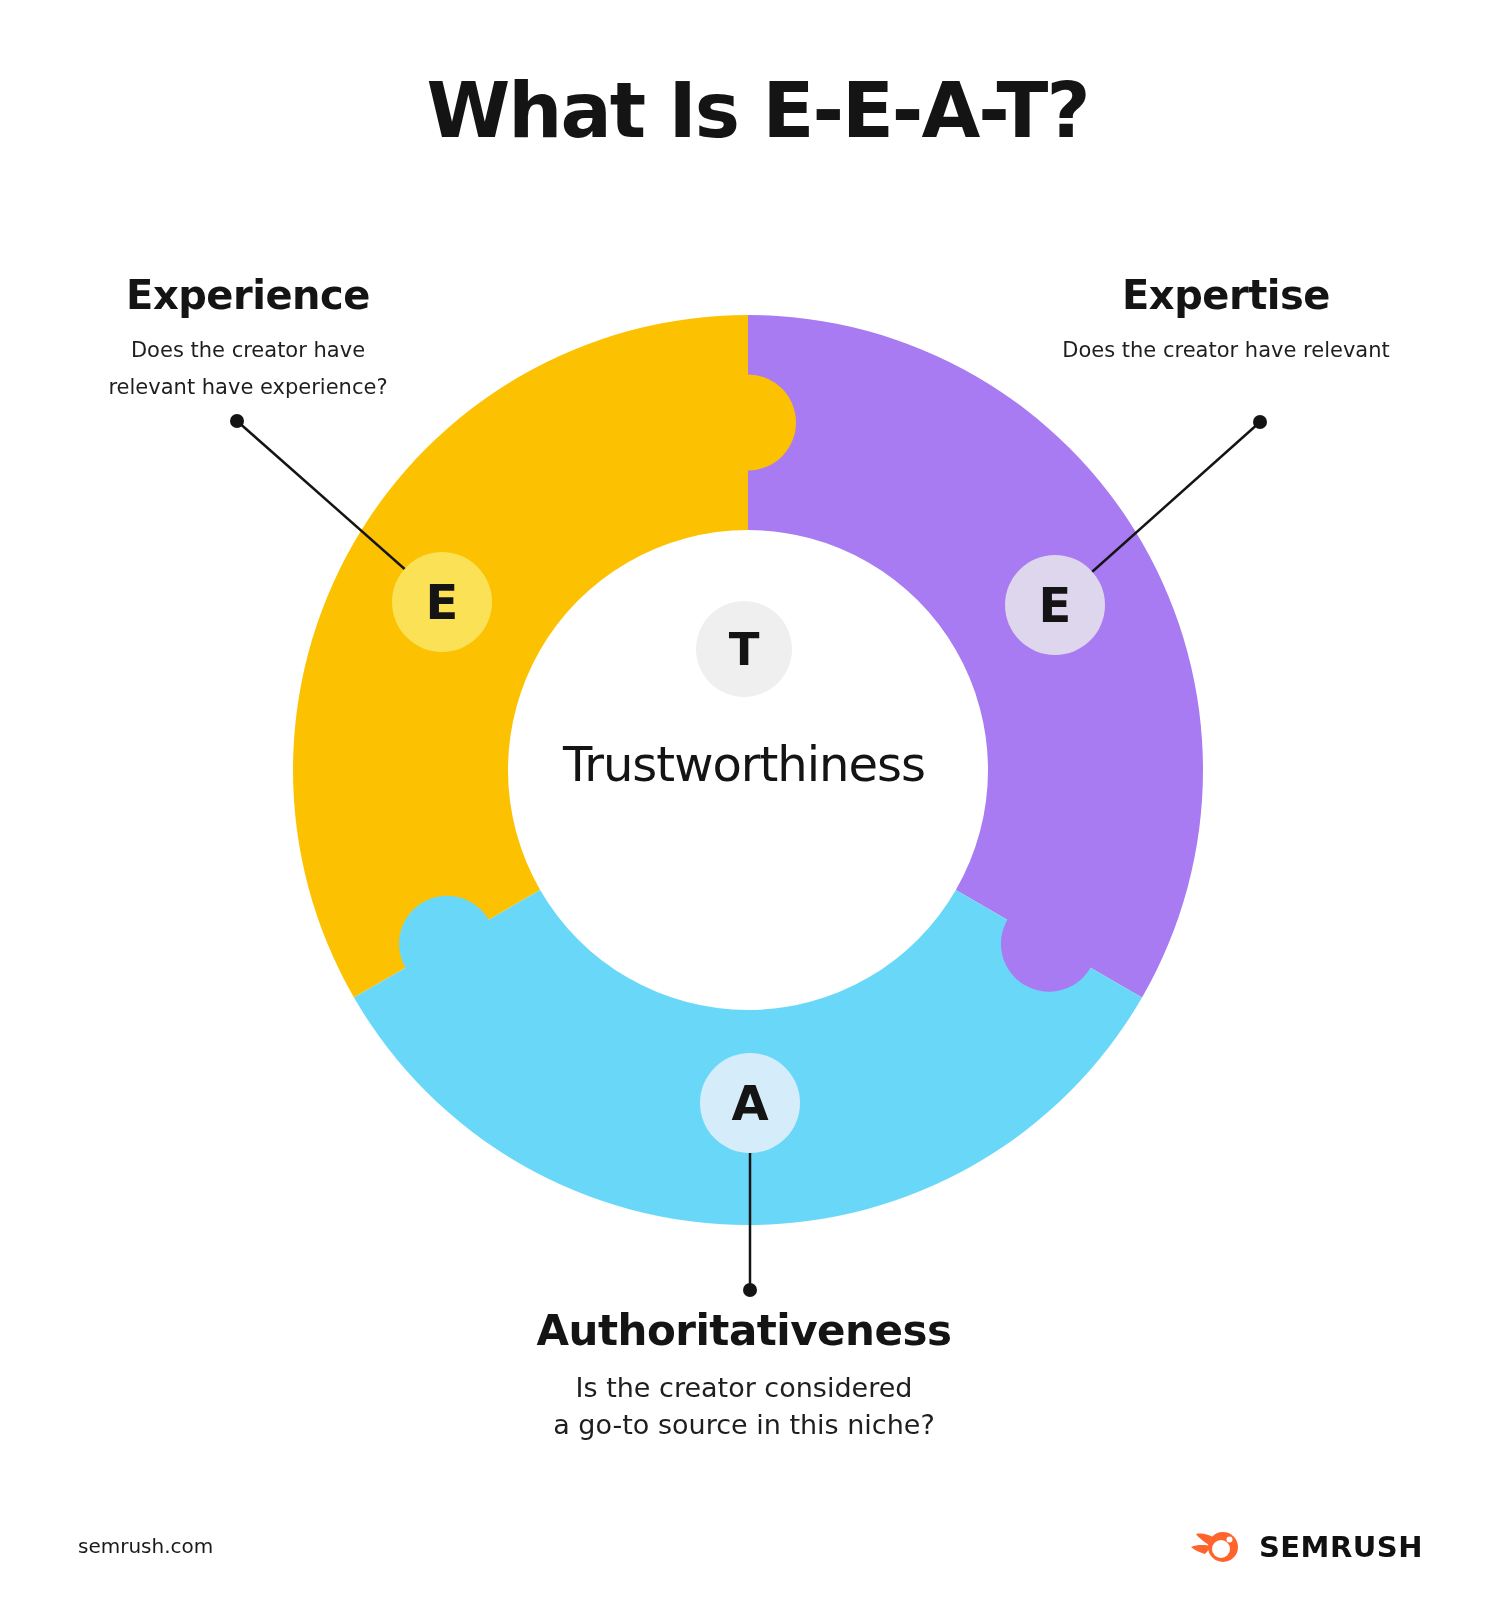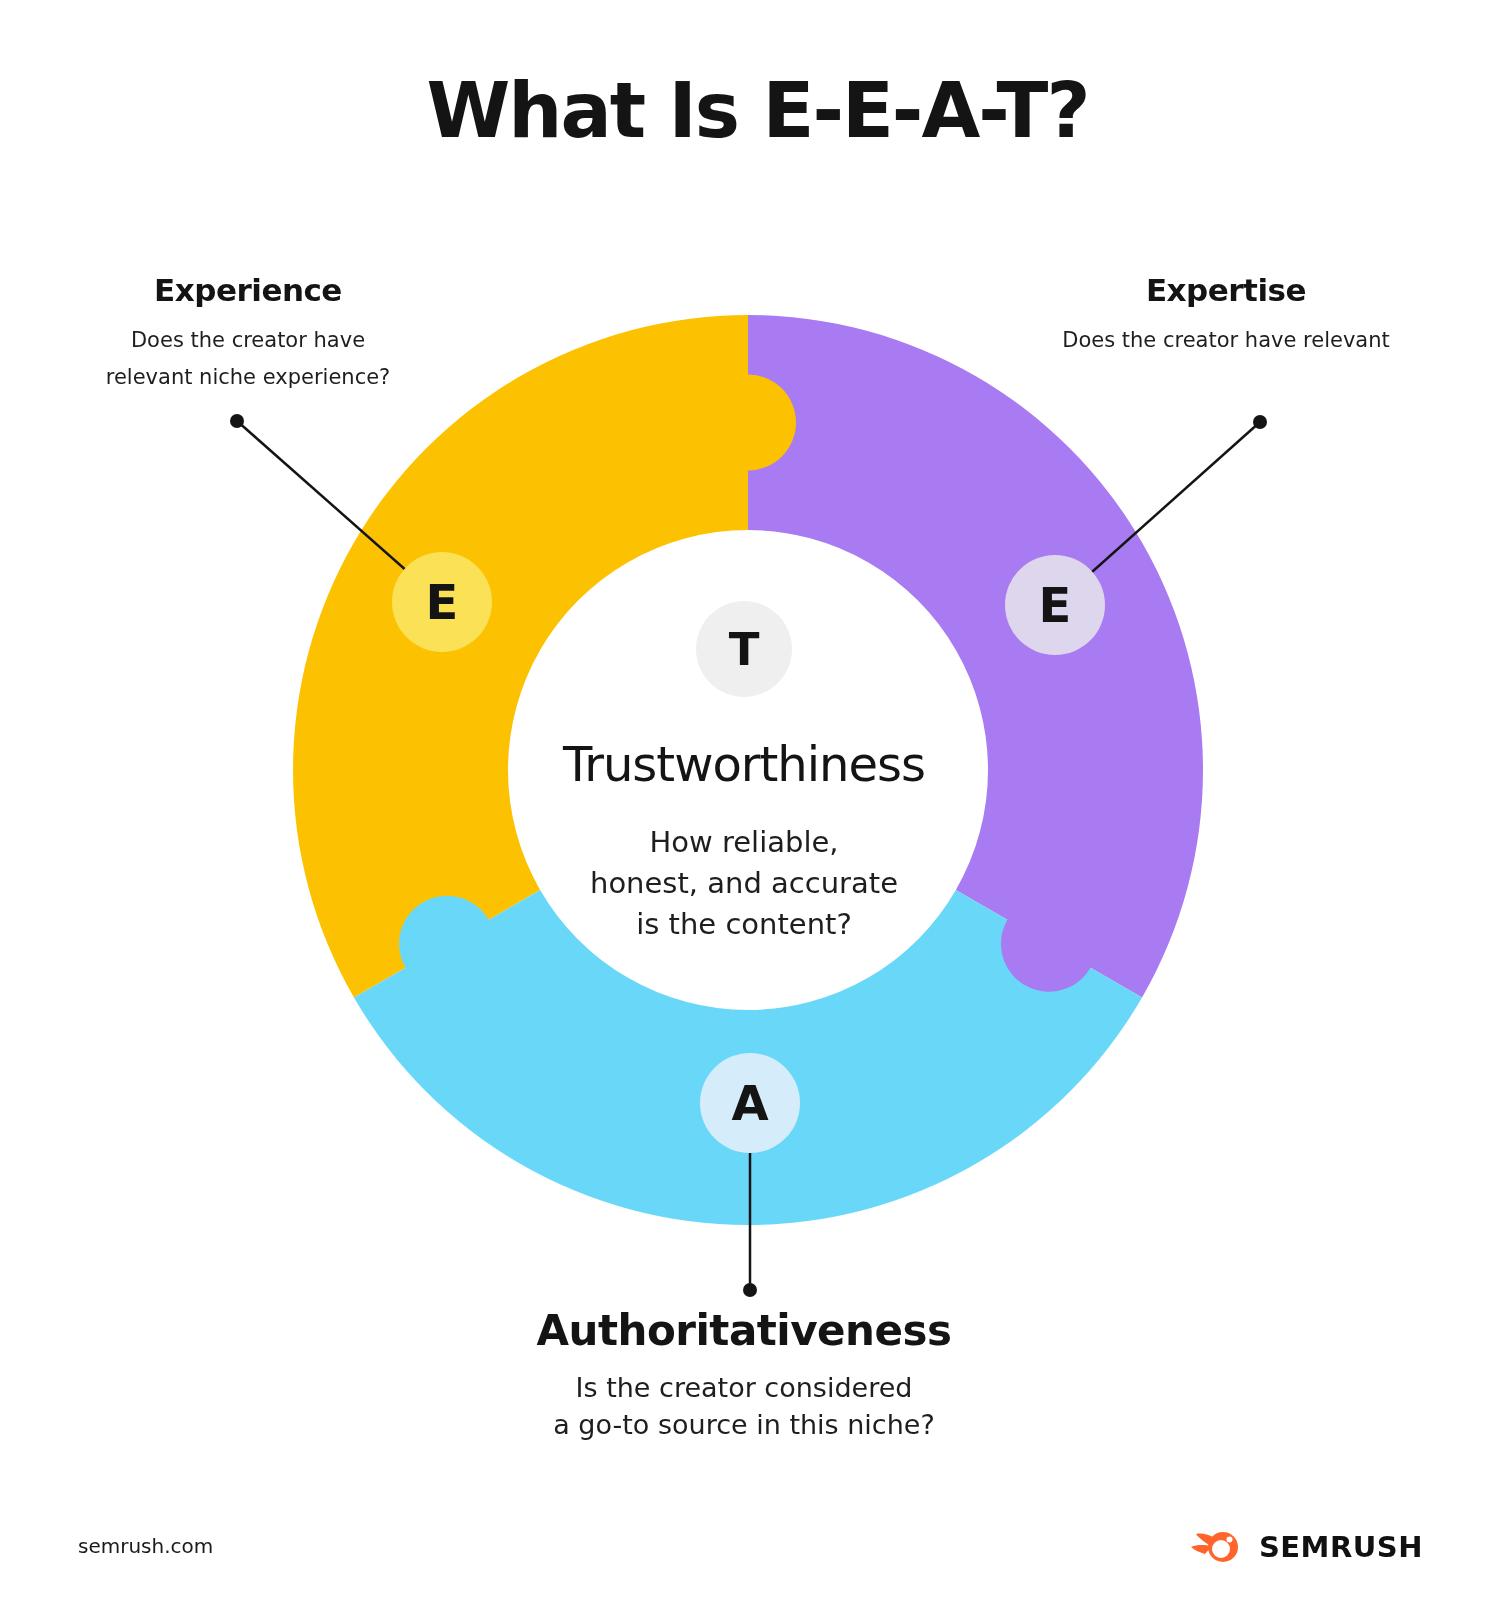--- a/index.html
+++ b/index.html
@@ -23,21 +23,21 @@
 
   .seg-yellow { fill: var(--yellow); }
   .seg-purple { fill: var(--purple); }
   .seg-blue   { fill: var(--blue); }
   .connector  { stroke: var(--ink); stroke-width: 2.5; }
   .connector-dot { fill: var(--ink); }
 
   .outer-label { position: absolute; width: 460px; text-align: center; }
   .outer-label h2 {
     margin: 0 0 14px 0;
-    font-size: 31px; font-weight: 700; letter-spacing: -0.5px; color: var(--ink);
+    font-size: 40px; font-weight: 700; letter-spacing: -0.5px; color: var(--ink);
   }
   .outer-label .sub { font-size: 21px; line-height: 37px; color: #1e1e1e; }
 
   .center-label { position: absolute; left: 514px; top: 736px; width: 460px; text-align: center; }
   .center-label h2 {
     margin: 0 0 30px 0;
     font-size: 48px; font-weight: 400; letter-spacing: -1px; color: var(--ink);
     white-space: nowrap;
   }
   .center-label .sub { font-size: 29px; line-height: 41px; color: #1e1e1e; }
@@ -98,46 +98,41 @@
   <span>A</span>
 </div>
 <div class="badge b-gray">
   <span>T</span>
 </div>
 
 <div class="outer-label" style="left: 18px; top: 272px;">
   <h2>Experience</h2>
   <div class="sub">
     <div>Does the creator have</div>
-    <div>relevant niche experience?</div>
+    <div>relevant have experience?</div>
   </div>
 </div>
 
 <div class="outer-label" style="left: 996px; top: 272px;">
   <h2>Expertise</h2>
   <div class="sub">
     <div>Does the creator have relevant</div>
   </div>
 </div>
 
 <div class="outer-label" style="left: 514px; top: 1306px;">
   <h2 style="font-size:42px;">Authoritativeness</h2>
   <div class="sub" style="font-size:27px;margin-top:12px;">
     <div>Is the creator considered</div>
     <div>a go-to source in this niche?</div>
   </div>
 </div>
 
 <div class="center-label">
   <h2>Trustworthiness</h2>
-  <div class="sub">
-    <div>How reliable,</div>
-    <div>honest, and accurate</div>
-    <div>is the content?</div>
-  </div>
 </div>
 
 <div class="footer-site">semrush.com</div>
 
 <div class="footer-brand">
   <svg width="50" height="34" viewBox="0 0 50 34" xmlns="http://www.w3.org/2000/svg">
     <path class="brand-flame" d="M6 4 C13 2.5 21.5 5.5 27.5 10 L19.5 15.5 C13 11 8 7 6 4 Z"></path>
     <path class="brand-flame" d="M1 17 C7 14.5 15 14.5 21.5 16.5 L15 24 C9 22 4 20 1 17 Z"></path>
     <circle class="brand-flame" cx="33" cy="17" r="15"></circle>
     <circle cx="31" cy="19" r="9" fill="#ffffff"></circle>

